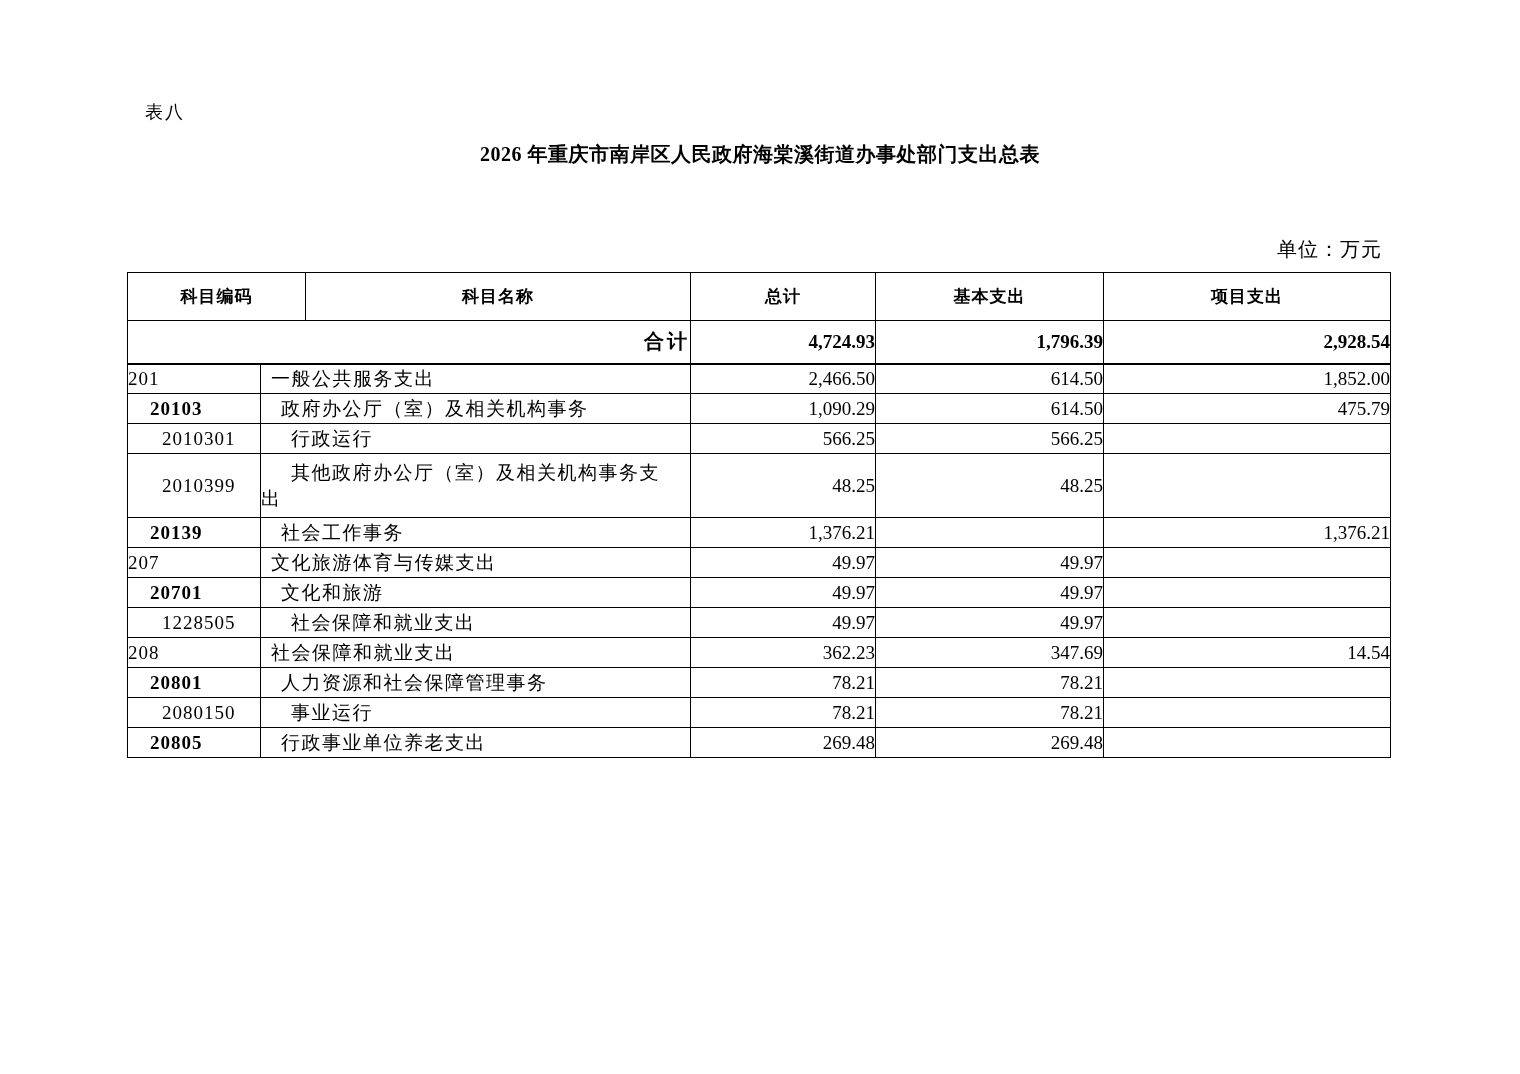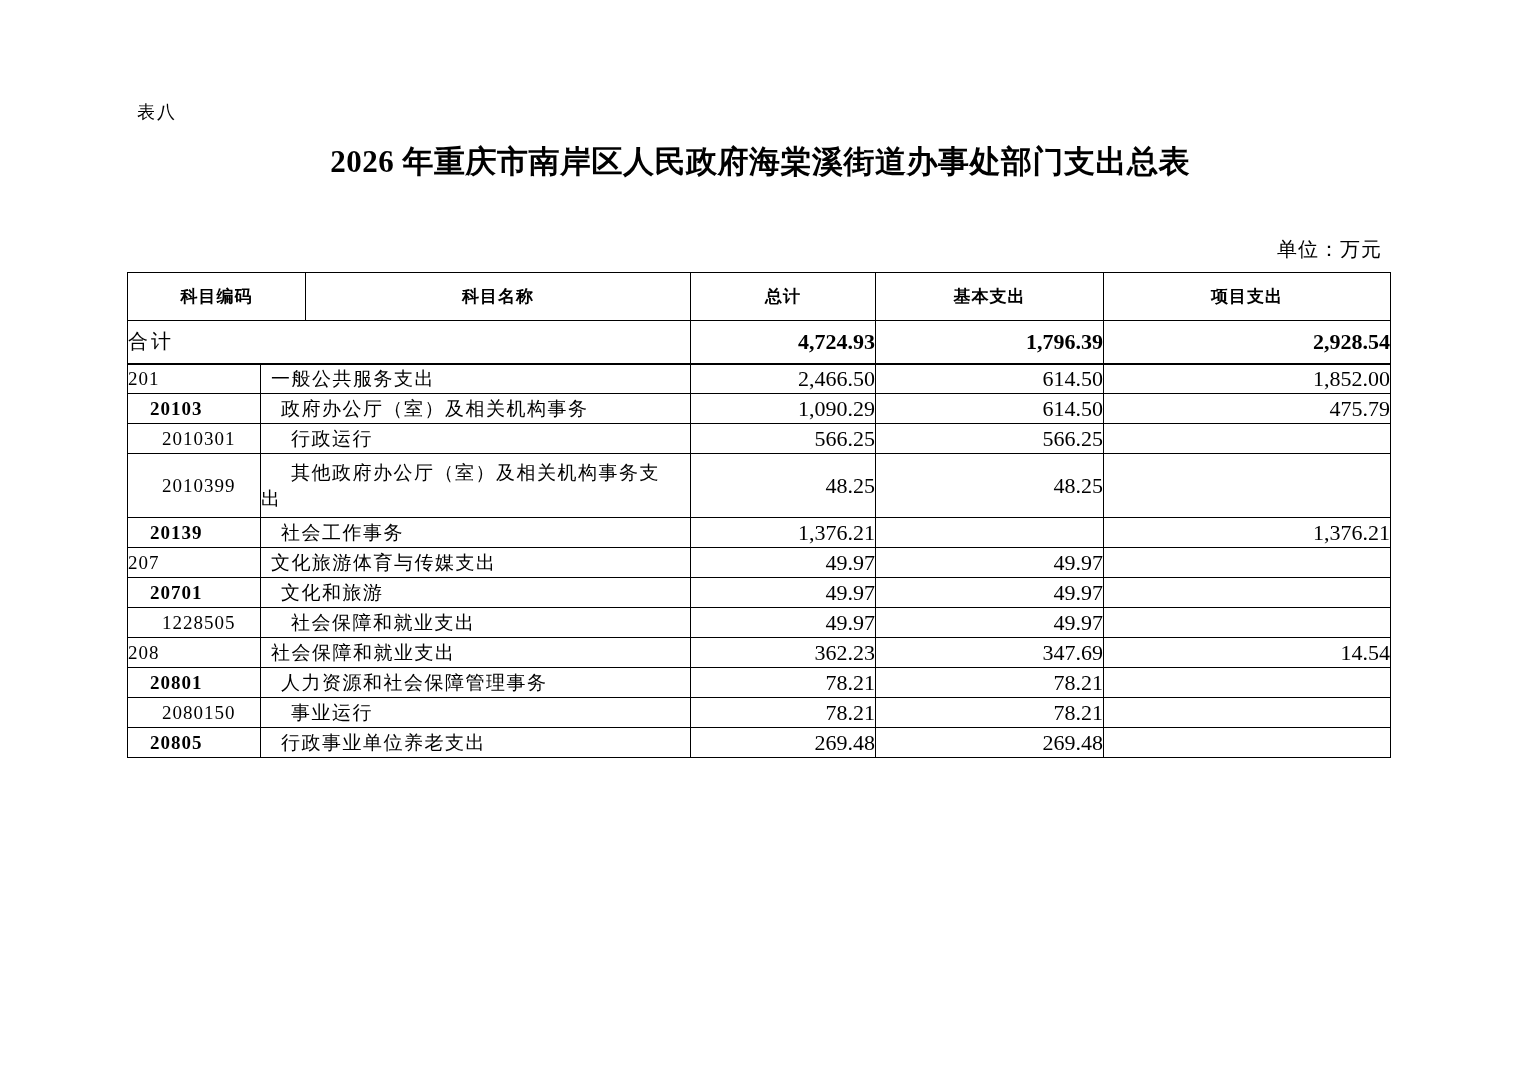--- a/index.html
+++ b/index.html
@@ -3,27 +3,27 @@
 <meta charset="utf-8">
 <style>
   * { box-sizing: border-box; }
   html, body { margin: 0; padding: 0; background: #ffffff; }
   body {
     width: 1520px; height: 1074px; position: relative;
     font-family: "Liberation Serif", "DejaVu Serif", serif;
     color: #000000;
   }
   .sheet-label {
-    position: absolute; left: 137px; top: 100px;
+    position: absolute; left: 145px; top: 100px;
     font-size: 18px; letter-spacing: 2px;
   }
   .doc-title {
     position: absolute; left: 0; top: 141px; width: 1520px;
     margin: 0; text-align: center;
-    font-size: 31px; font-weight: 700; letter-spacing: 0.5px;
+    font-size: 20px; font-weight: 700; letter-spacing: 0.5px;
   }
   .unit-note {
     position: absolute; left: 127px; top: 236px; width: 1263px;
     text-align: right; font-size: 20px; letter-spacing: 1px;
     padding-right: 8px;
   }
   table.budget-table {
     position: absolute; left: 127px; top: 272px; width: 1263px;
     border-collapse: collapse; table-layout: fixed;
   }
@@ -32,22 +32,22 @@
     vertical-align: middle;
   }
   .budget-table thead tr { height: 48px; }
   .budget-table th {
     font-family: "Liberation Sans", "DejaVu Sans", sans-serif;
     font-size: 17px; font-weight: 700; letter-spacing: 1px;
     text-align: center;
   }
   .total-row { height: 43px; }
   .total-row td { border-bottom: 2px solid #000000; }
-  .total-label { text-align: left; font-size: 20px; letter-spacing: 3px; }
-  .num { text-align: right; padding-right: 10px; font-size: 22px; }
+  .total-label { text-align: right; font-size: 20px; letter-spacing: 3px; font-weight: bold; }
+  .num { text-align: right; padding-right: 10px; font-size: 19px; }
   .num-bold { font-weight: 700; }
   .budget-table tbody tr.data-row { height: 30px; }
   .budget-table tbody tr.row-tall { height: 64px; }
   .code { font-size: 19px; letter-spacing: 1px; padding-left: 10px; }
   .code.lv2 { padding-left: 22px; font-weight: bold; }
   .code.lv3 { padding-left: 34px; }
   .name {
     font-size: 19px; letter-spacing: 1.5px; padding-left: 3px;
     white-space: pre-wrap; line-height: 26px;
   }

